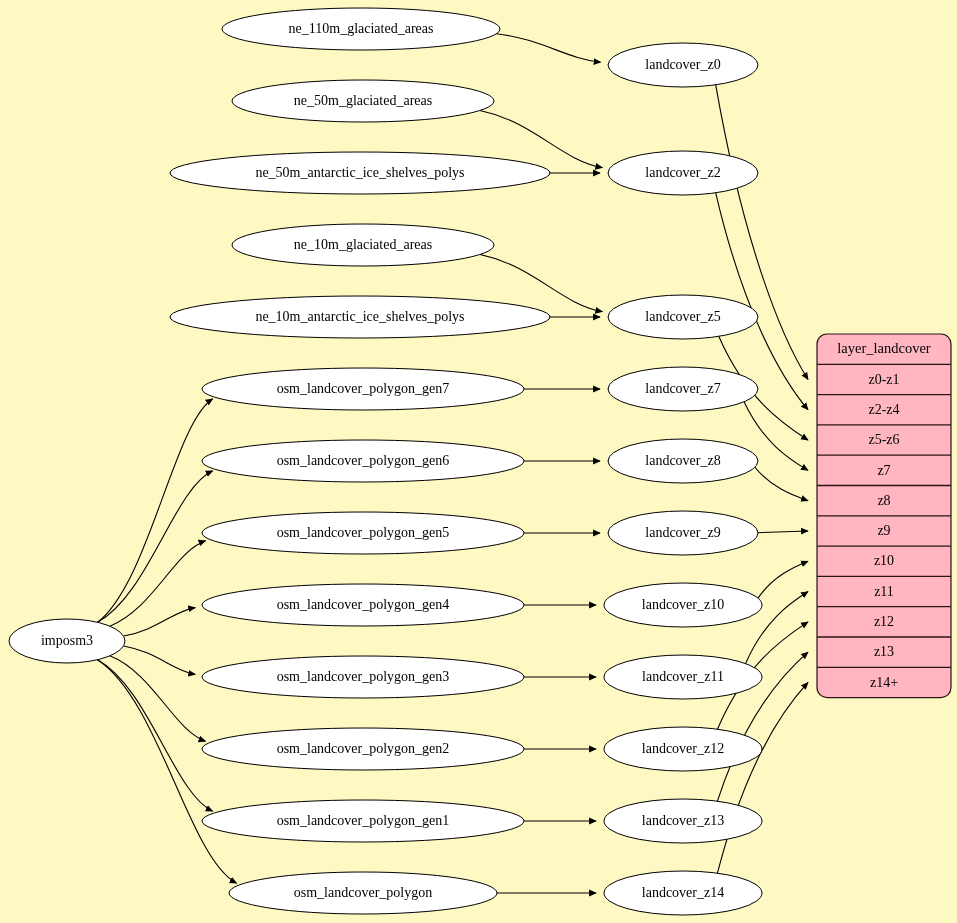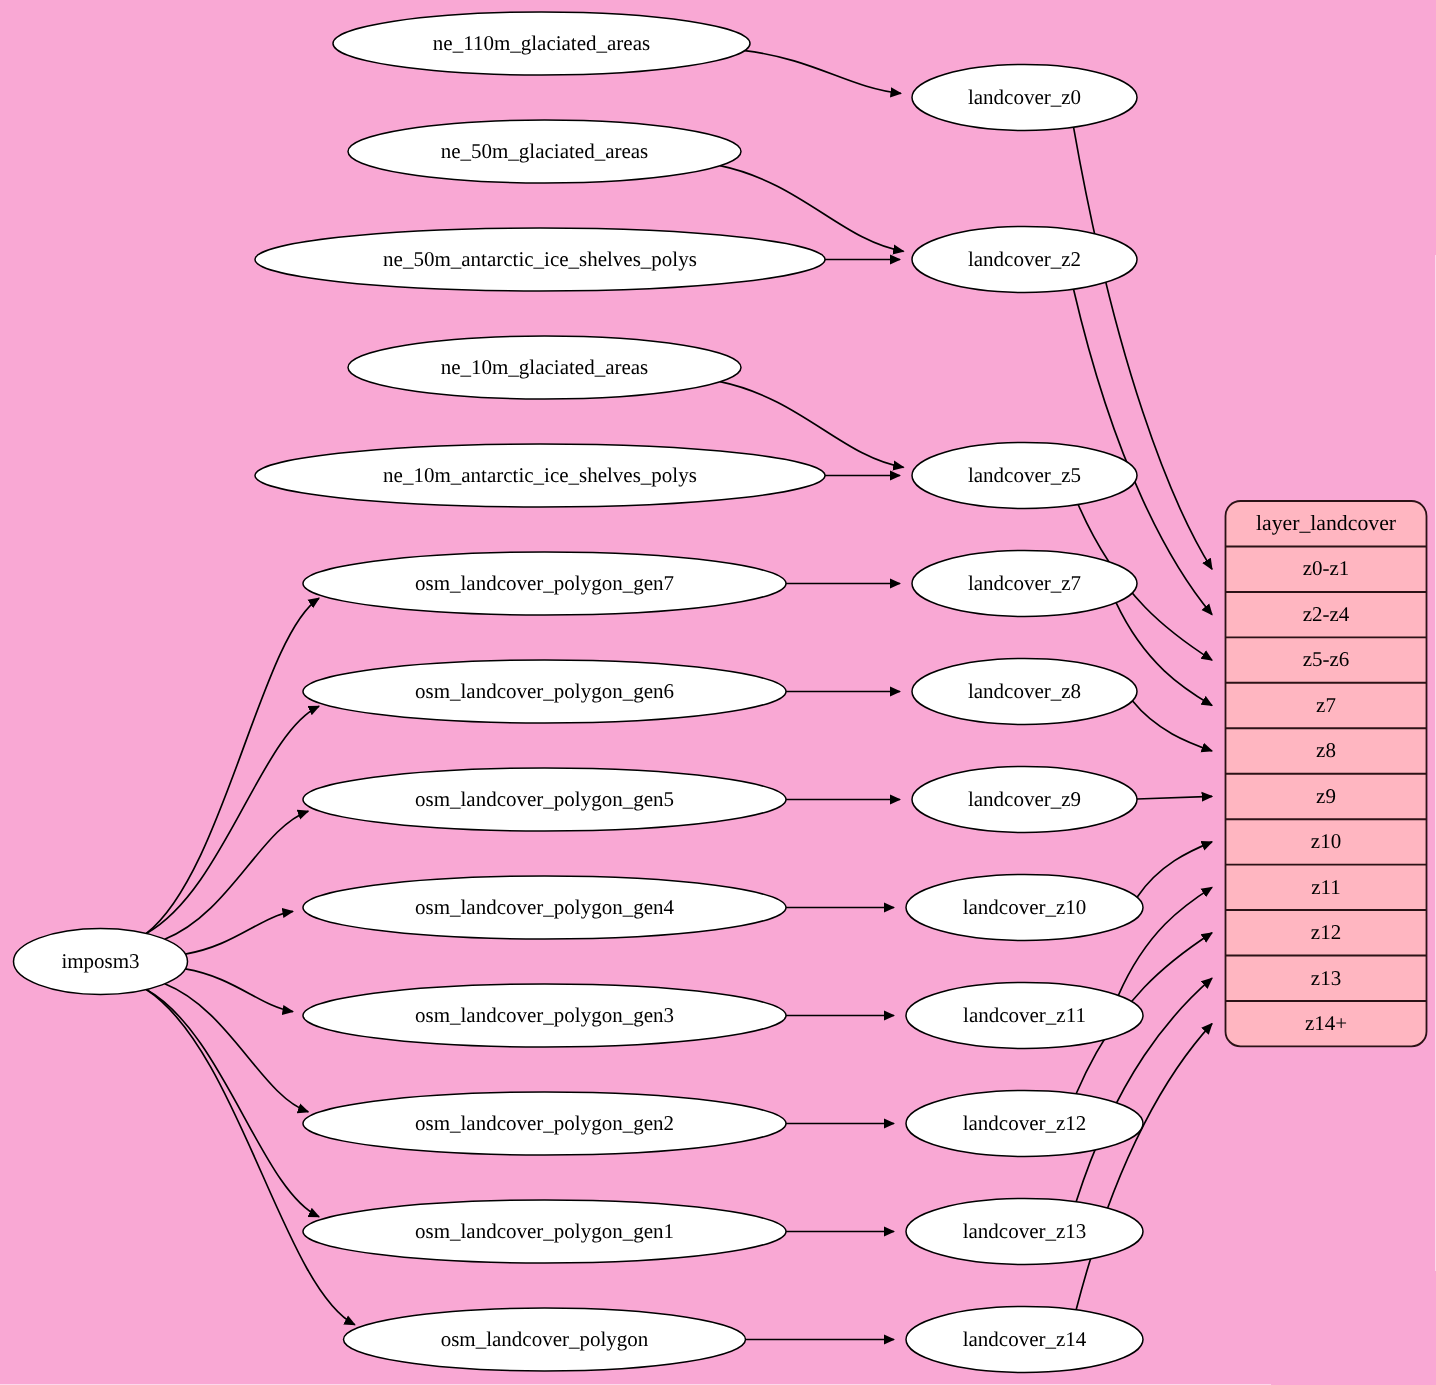--- a/index.html
+++ b/index.html
@@ -1,18 +1,18 @@
 <!DOCTYPE html>
 <html><head>
 <meta charset="utf-8">
 <style>
   html,body{margin:0;padding:0;background:#ffffff;}
   body{width:957px;height:923px;overflow:hidden;
        font-family:"Liberation Serif", serif;}
-  #stage{position:relative;width:957px;height:923px;background:#f9a8d4;}
+  #stage{position:relative;width:957px;height:923px;background:#fef9c3;}
   svg{position:absolute;top:0;left:0;width:957px;height:923px;}
   .node-ell{fill:#ffffff;stroke:#000000;stroke-width:1;}
   .node-lbl{font-family:"Liberation Serif", serif;font-size:14px;fill:#000;
             text-anchor:middle;dominant-baseline:middle;}
   .edge{fill:none;stroke:#000000;stroke-width:1.1;}
   .tbl-lbl{font-family:"Liberation Serif", serif;font-size:14px;fill:#000;
            text-anchor:middle;dominant-baseline:middle;}
   .tbl-hdr-lbl{font-family:"Liberation Serif", serif;font-size:14.5px;fill:#000;
            text-anchor:middle;dominant-baseline:middle;}
 </style>

